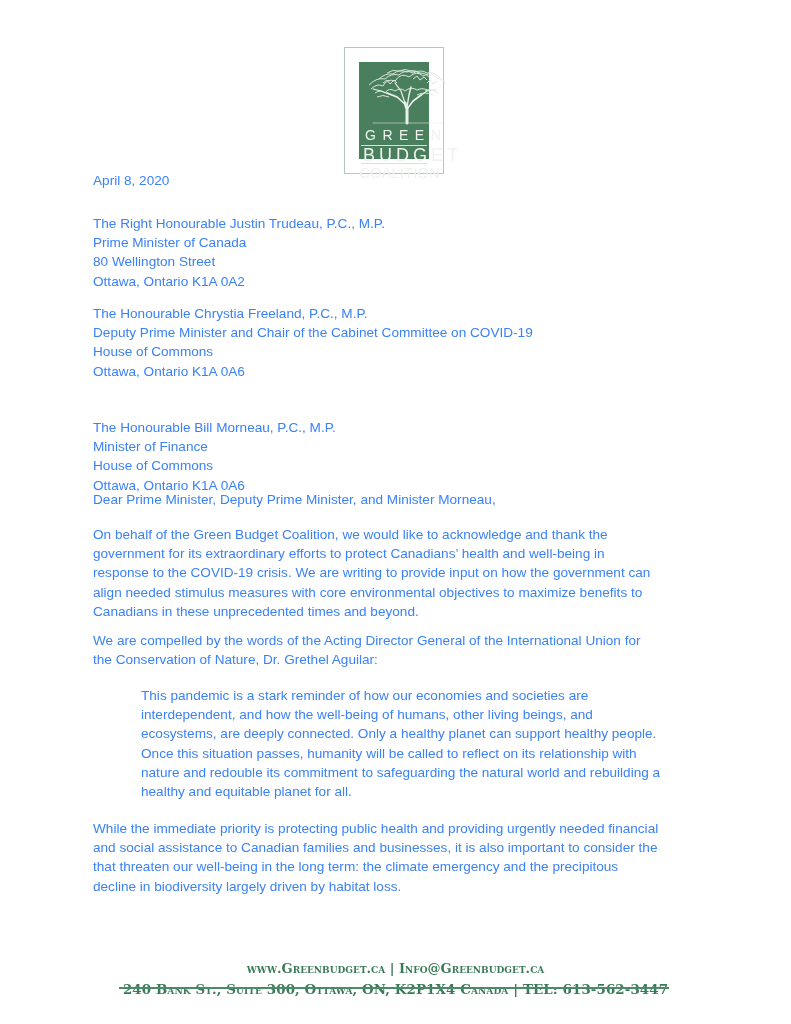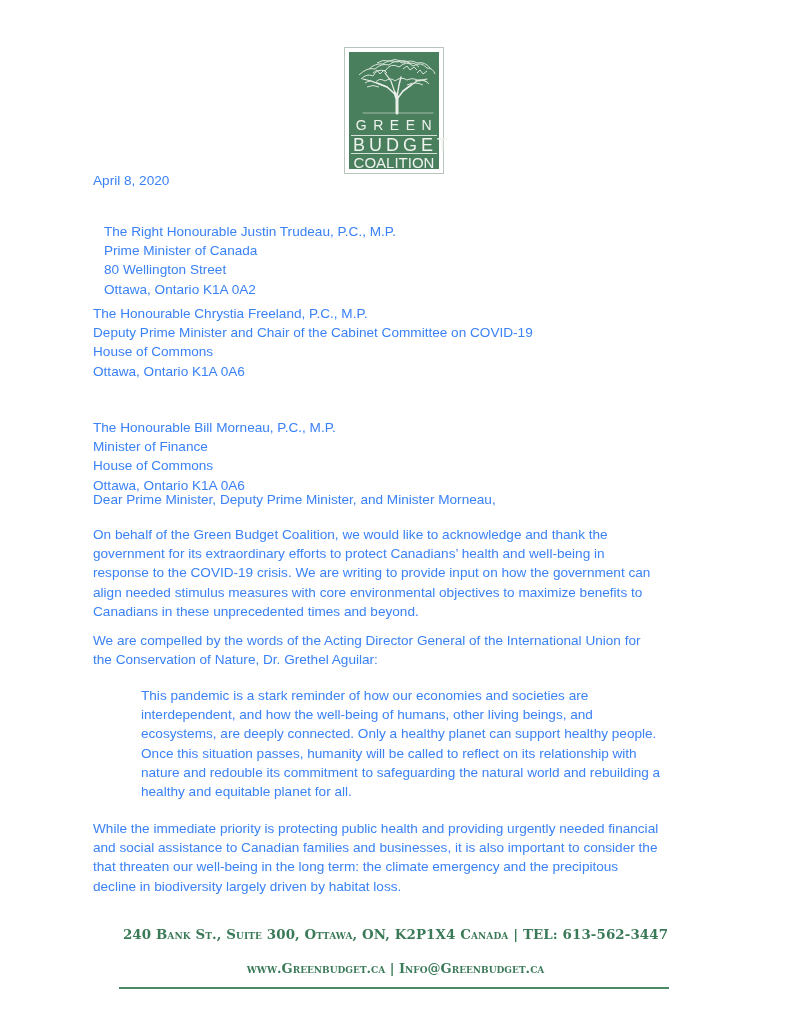--- a/index.html
+++ b/index.html
@@ -19,21 +19,21 @@
 
     
     .logo {
       position: absolute;
       left: 344px;
       top: 47px;
       width: 100px;
       height: 127px;
       border: 1px solid #b8c4bc;
       background: #ffffff;
-      padding: 4px;
+      padding: 14px;
       box-sizing: border-box;
     }
     .logo-inner {
       width: 100%;
       height: 100%;
       background: #4a7f5e;
       position: relative;
     }
     .logo-tree {
       position: absolute;
@@ -90,21 +90,21 @@
     .footer {
       position: absolute;
       left: 0; width: 791px;
       text-align: center;
       color: #3b7a58;
       font-family: "DejaVu Serif", "Liberation Serif", serif;
       font-weight: bold;
       font-variant: small-caps;
       white-space: nowrap;
     }
-    .footer-1 { top: 926px; font-size: 13.4px; letter-spacing: 0.1px; }
+    .footer-1 { top: 981px; font-size: 13.4px; letter-spacing: 0.1px; }
     .footer-2 { top: 961px; font-size: 13px; }
     .footer-rule {
       position: absolute;
       left: 119px;
       width: 550px;
       top: 987px;
       height: 2px;
       background: #4a8a66;
     }
   </style>
@@ -144,21 +144,21 @@
       <div class="logo-word logo-budget">BUDGET</div>
       <div class="logo-sep" style="top:101px;"></div>
       <div class="logo-word logo-coalition">COALITION</div>
     </div>
   </div>
 
   <div class="text" style="top:171px;">
     <span class="line">April 8, 2020</span>
   </div>
 
-  <div class="text" style="top:222px;margin-left:11px;">
+  <div class="text" style="top:214px;">
     <span class="line">The Right Honourable Justin Trudeau, P.C., M.P.</span>
     <span class="line">Prime Minister of Canada</span>
     <span class="line">80 Wellington Street</span>
     <span class="line">Ottawa, Ontario K1A 0A2</span>
   </div>
 
   <div class="text" style="top:304px;">
     <span class="line">The Honourable Chrystia Freeland, P.C., M.P.</span>
     <span class="line">Deputy Prime Minister and Chair of the Cabinet Committee on COVID-19</span>
     <span class="line">House of Commons</span>

